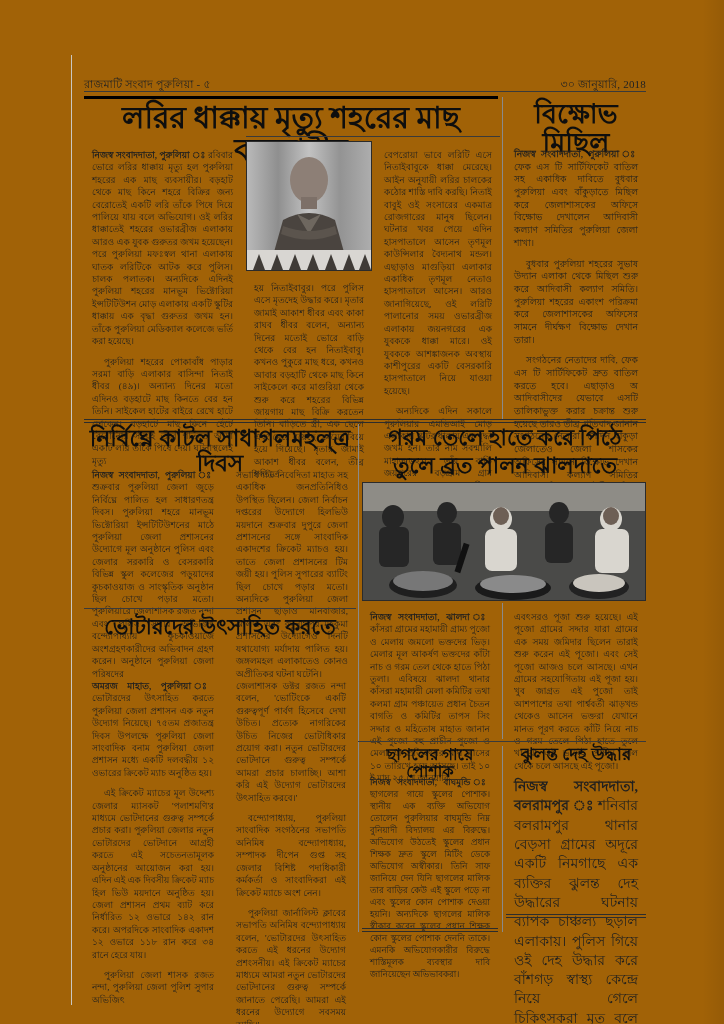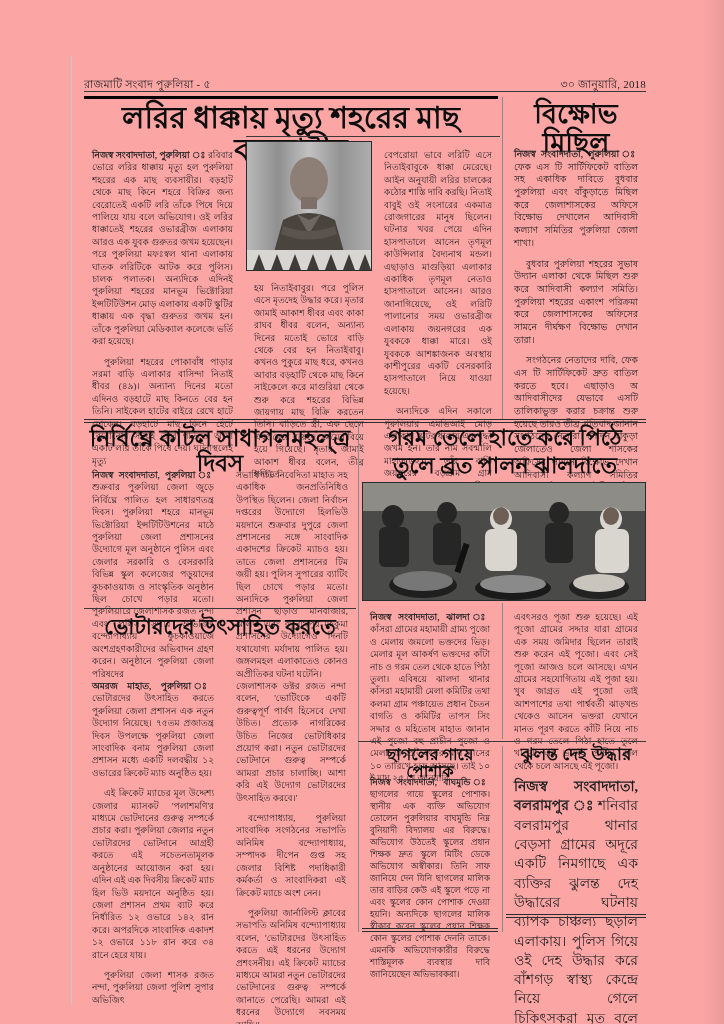--- a/index.html
+++ b/index.html
@@ -1,17 +1,17 @@
 <!DOCTYPE html>
 <html><head>
 <meta charset="utf-8">
 <style>
   html,body{margin:0;padding:0;}
   body{width:724px;height:1024px;background:#ffffff;overflow:hidden;}
-  .page{position:relative;width:724px;height:1024px;background:#fca5a5;
+  .page{position:relative;width:724px;height:1024px;background:#a16207;
         font-family:"Liberation Serif","DejaVu Serif",serif;color:#1b1b1b;}
   .scan-edge-left{position:absolute;left:71px;top:55px;width:1px;height:950px;background:#c9c7c2;}
   .scan-shade-right{position:absolute;right:0;top:0;width:22px;height:1024px;
         background:linear-gradient(to right,rgba(0,0,0,0),rgba(0,0,0,0.07));}
   .abs{position:absolute;}
   .masthead{font-size:11px;letter-spacing:.2px;color:#222;}
   .hrule{background:#3a3a3a;}
   .dblrule{height:2px;border-top:1px solid #2c2c2c;border-bottom:1px solid #2c2c2c;}
   .vrule{width:1px;background:#8a8a8a;position:absolute;}
   .headline{font-weight:bold;color:#0e0e0e;text-align:center;line-height:1.08;}

